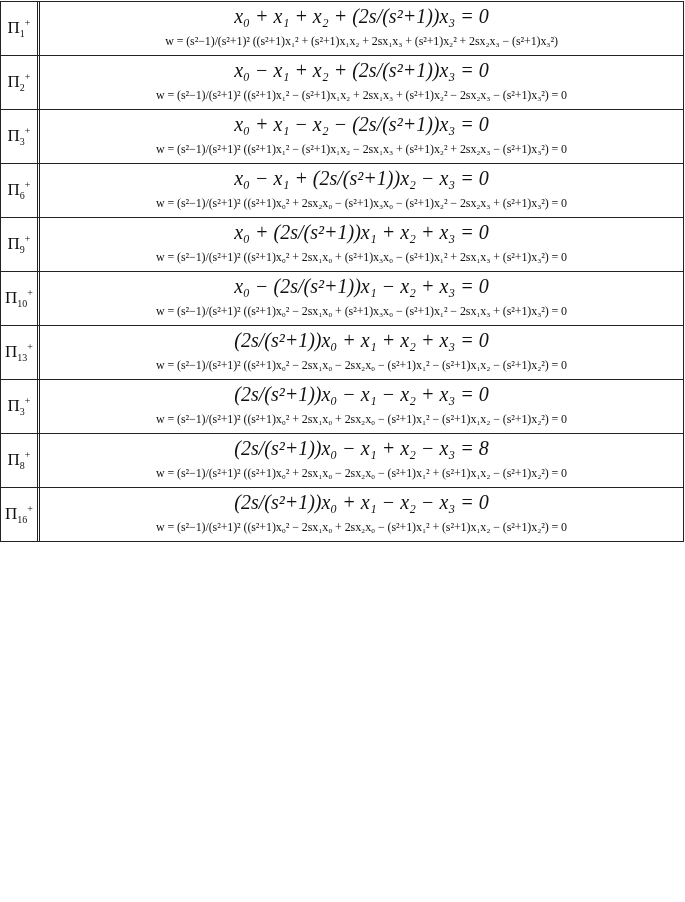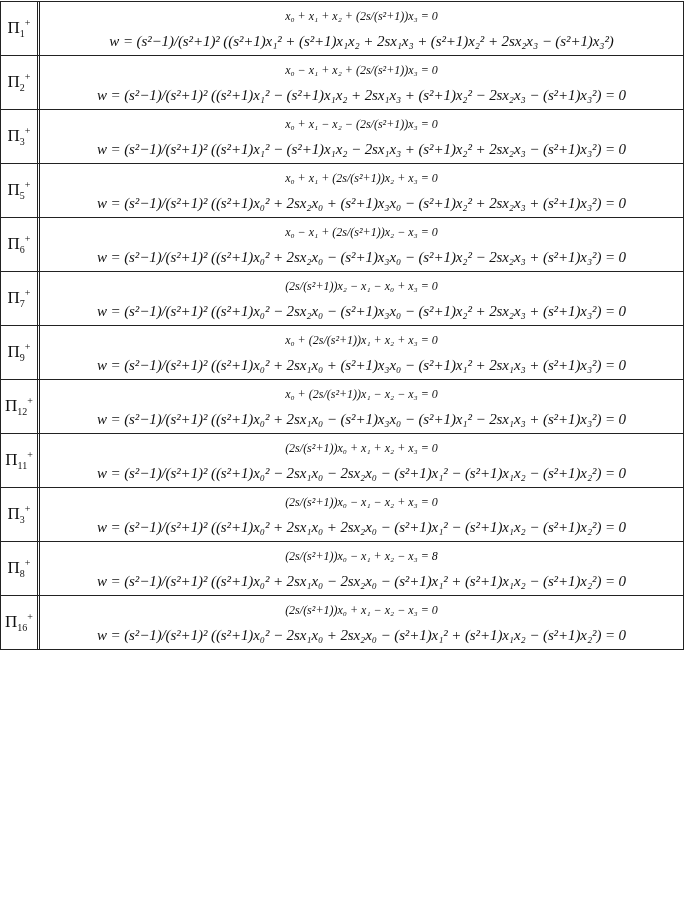--- a/index.html
+++ b/index.html
@@ -6,22 +6,22 @@
   body { width: 685px; height: 902px; overflow: hidden; position: relative;
          font-family: "Liberation Serif", "DejaVu Serif", serif; color: #111; }
   table.planes { position: absolute; left: 0; top: 1px; width: 684px;
                  border-collapse: separate; border-spacing: 0;
                  border: 1px solid #222; }
   table.planes td { border-bottom: 1px solid #222; padding: 0; }
   table.planes tr:last-child td { border-bottom: none; }
   td.label { width: 36px; text-align: center; vertical-align: middle;
              border-right: 3px double #222; font-size: 17px; }
   td.eqs { text-align: center; height: 53px; vertical-align: middle; }
-  .line1 { font-size: 12px; font-style: italic; height: 24px; line-height: 24px; white-space: nowrap; font-family: Liberation Serif, serif; }
-  .line2 { font-size: 15px; font-style: italic; height: 26px; line-height: 26px; white-space: nowrap; letter-spacing: -0.1px; }
+  .line1 { font-size: 20px; font-style: italic; height: 24px; line-height: 24px; white-space: nowrap; font-family: Liberation Serif, serif; }
+  .line2 { font-size: 12px; height: 26px; line-height: 26px; white-space: nowrap; letter-spacing: -0.1px; }
   .pi { font-style: normal; }
   sub, sup { font-size: 10px; }
 </style>
 </head>
 <body>
 
 <table class="planes">
   <tbody id="tbody">
   <tr>
     <td class="label">
@@ -47,76 +47,58 @@
     <td class="label">
       <span class="pi"><span>Π</span><sub>3</sub><sup>+</sup></span>
     </td>
     <td class="eqs">
       <div class="line1">x₀ + x₁ − x₂ − (2s/(s²+1))x₃ = 0</div>
       <div class="line2">w = (s²−1)/(s²+1)² ((s²+1)x₁² − (s²+1)x₁x₂ − 2sx₁x₃ + (s²+1)x₂² + 2sx₂x₃ − (s²+1)x₃²) = 0</div>
     </td>
   </tr>
 
 
-  <tr>
-    <td class="label">
-      <span class="pi"><span>Π</span><sub>5</sub><sup>+</sup></span>
-    </td>
-    <td class="eqs">
-      <div class="line1">x₀ + x₁ + (2s/(s²+1))x₂ + x₃ = 0</div>
-      <div class="line2">w = (s²−1)/(s²+1)² ((s²+1)x₀² + 2sx₂x₀ + (s²+1)x₃x₀ − (s²+1)x₂² + 2sx₂x₃ + (s²+1)x₃²) = 0</div>
-    </td>
-  </tr>
 
   <tr>
     <td class="label">
       <span class="pi"><span>Π</span><sub>6</sub><sup>+</sup></span>
     </td>
     <td class="eqs">
       <div class="line1">x₀ − x₁ + (2s/(s²+1))x₂ − x₃ = 0</div>
       <div class="line2">w = (s²−1)/(s²+1)² ((s²+1)x₀² + 2sx₂x₀ − (s²+1)x₃x₀ − (s²+1)x₂² − 2sx₂x₃ + (s²+1)x₃²) = 0</div>
     </td>
   </tr>
 
-  <tr>
-    <td class="label">
-      <span class="pi"><span>Π</span><sub>7</sub><sup>+</sup></span>
-    </td>
-    <td class="eqs">
-      <div class="line1">(2s/(s²+1))x₂ − x₁ − x₀ + x₃ = 0</div>
-      <div class="line2">w = (s²−1)/(s²+1)² ((s²+1)x₀² − 2sx₂x₀ − (s²+1)x₃x₀ − (s²+1)x₂² + 2sx₂x₃ + (s²+1)x₃²) = 0</div>
-    </td>
-  </tr>
 
 
   <tr>
     <td class="label">
       <span class="pi"><span>Π</span><sub>9</sub><sup>+</sup></span>
     </td>
     <td class="eqs">
       <div class="line1">x₀ + (2s/(s²+1))x₁ + x₂ + x₃ = 0</div>
       <div class="line2">w = (s²−1)/(s²+1)² ((s²+1)x₀² + 2sx₁x₀ + (s²+1)x₃x₀ − (s²+1)x₁² + 2sx₁x₃ + (s²+1)x₃²) = 0</div>
     </td>
   </tr>
 
+  <tr>
+    <td class="label">
+      <span class="pi"><span>Π</span><sub>10</sub><sup>+</sup></span>
+    </td>
+    <td class="eqs">
+      <div class="line1">x₀ − (2s/(s²+1))x₁ − x₂ + x₃ = 0</div>
+      <div class="line2">w = (s²−1)/(s²+1)² ((s²+1)x₀² − 2sx₁x₀ + (s²+1)x₃x₀ − (s²+1)x₁² − 2sx₁x₃ + (s²+1)x₃²) = 0</div>
+    </td>
+  </tr>
+
 
 
   <tr>
     <td class="label">
-      <span class="pi"><span>Π</span><sub>12</sub><sup>+</sup></span>
-    </td>
-    <td class="eqs">
-      <div class="line1">x₀ + (2s/(s²+1))x₁ − x₂ − x₃ = 0</div>
-      <div class="line2">w = (s²−1)/(s²+1)² ((s²+1)x₀² + 2sx₁x₀ − (s²+1)x₃x₀ − (s²+1)x₁² − 2sx₁x₃ + (s²+1)x₃²) = 0</div>
-    </td>
-  </tr>
-
-  <tr>
-    <td class="label">
-      <span class="pi"><span>Π</span><sub>11</sub><sup>+</sup></span>
+      <span class="pi"><span>Π</span><sub>13</sub><sup>+</sup></span>
     </td>
     <td class="eqs">
       <div class="line1">(2s/(s²+1))x₀ + x₁ + x₂ + x₃ = 0</div>
       <div class="line2">w = (s²−1)/(s²+1)² ((s²+1)x₀² − 2sx₁x₀ − 2sx₂x₀ − (s²+1)x₁² − (s²+1)x₁x₂ − (s²+1)x₂²) = 0</div>
     </td>
   </tr>
 
   <tr>
     <td class="label">
       <span class="pi"><span>Π</span><sub>3</sub><sup>+</sup></span>

